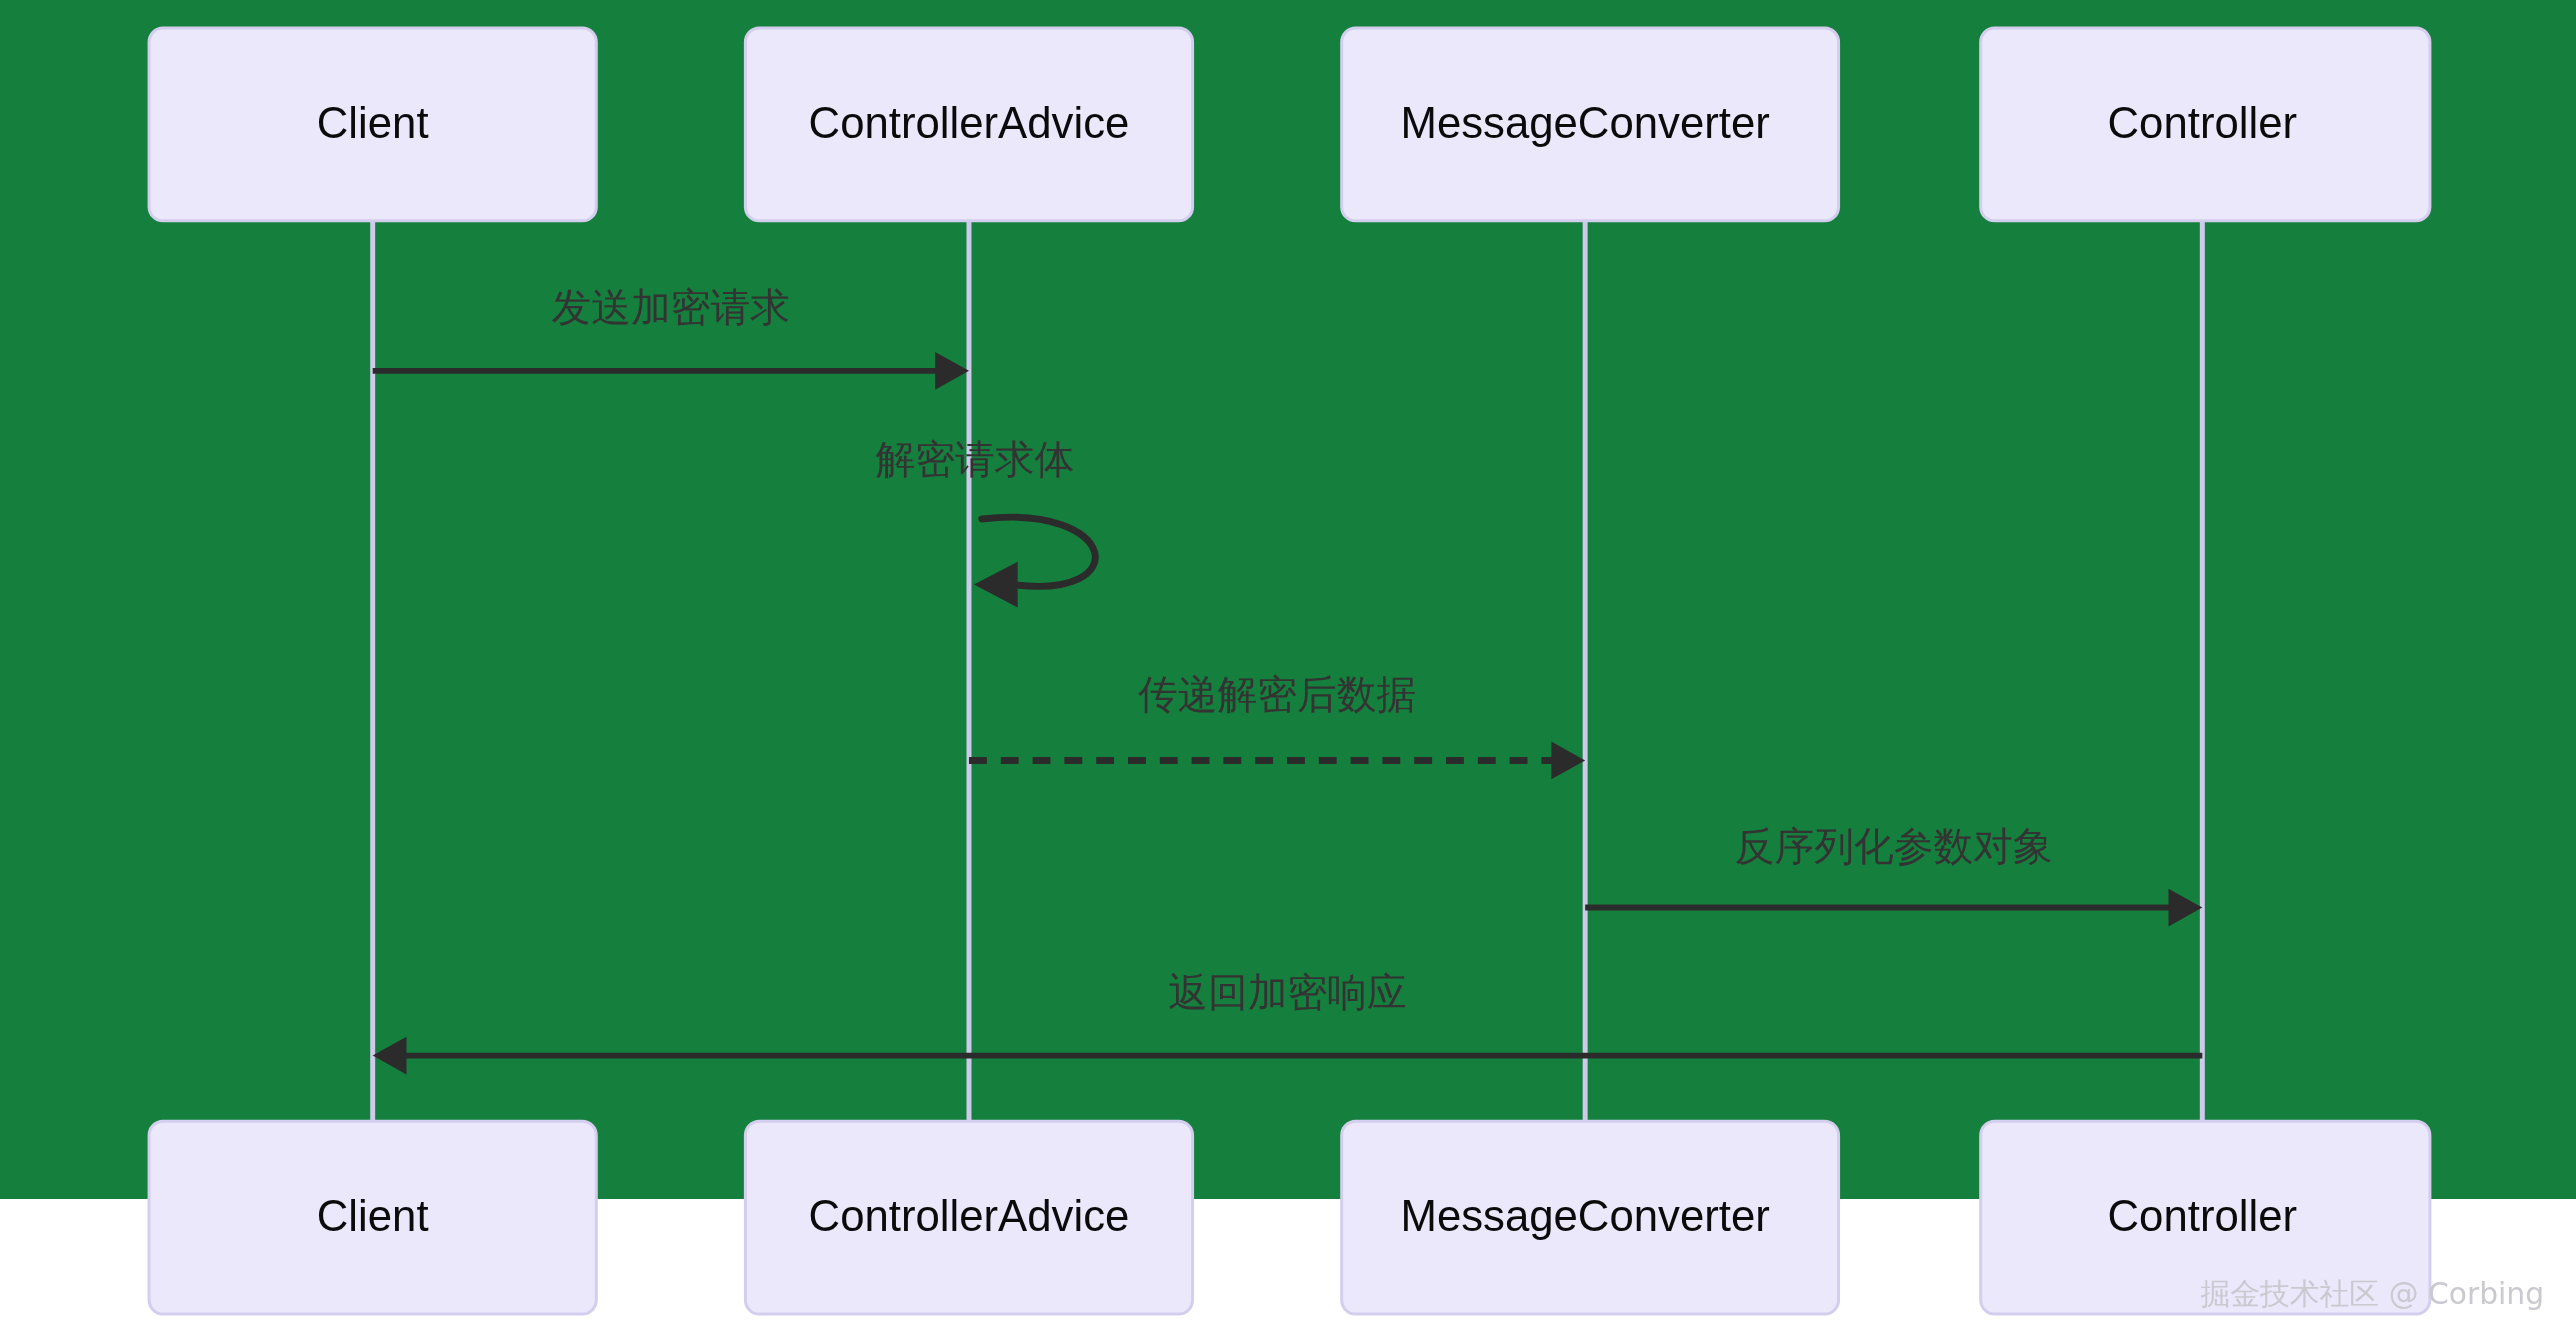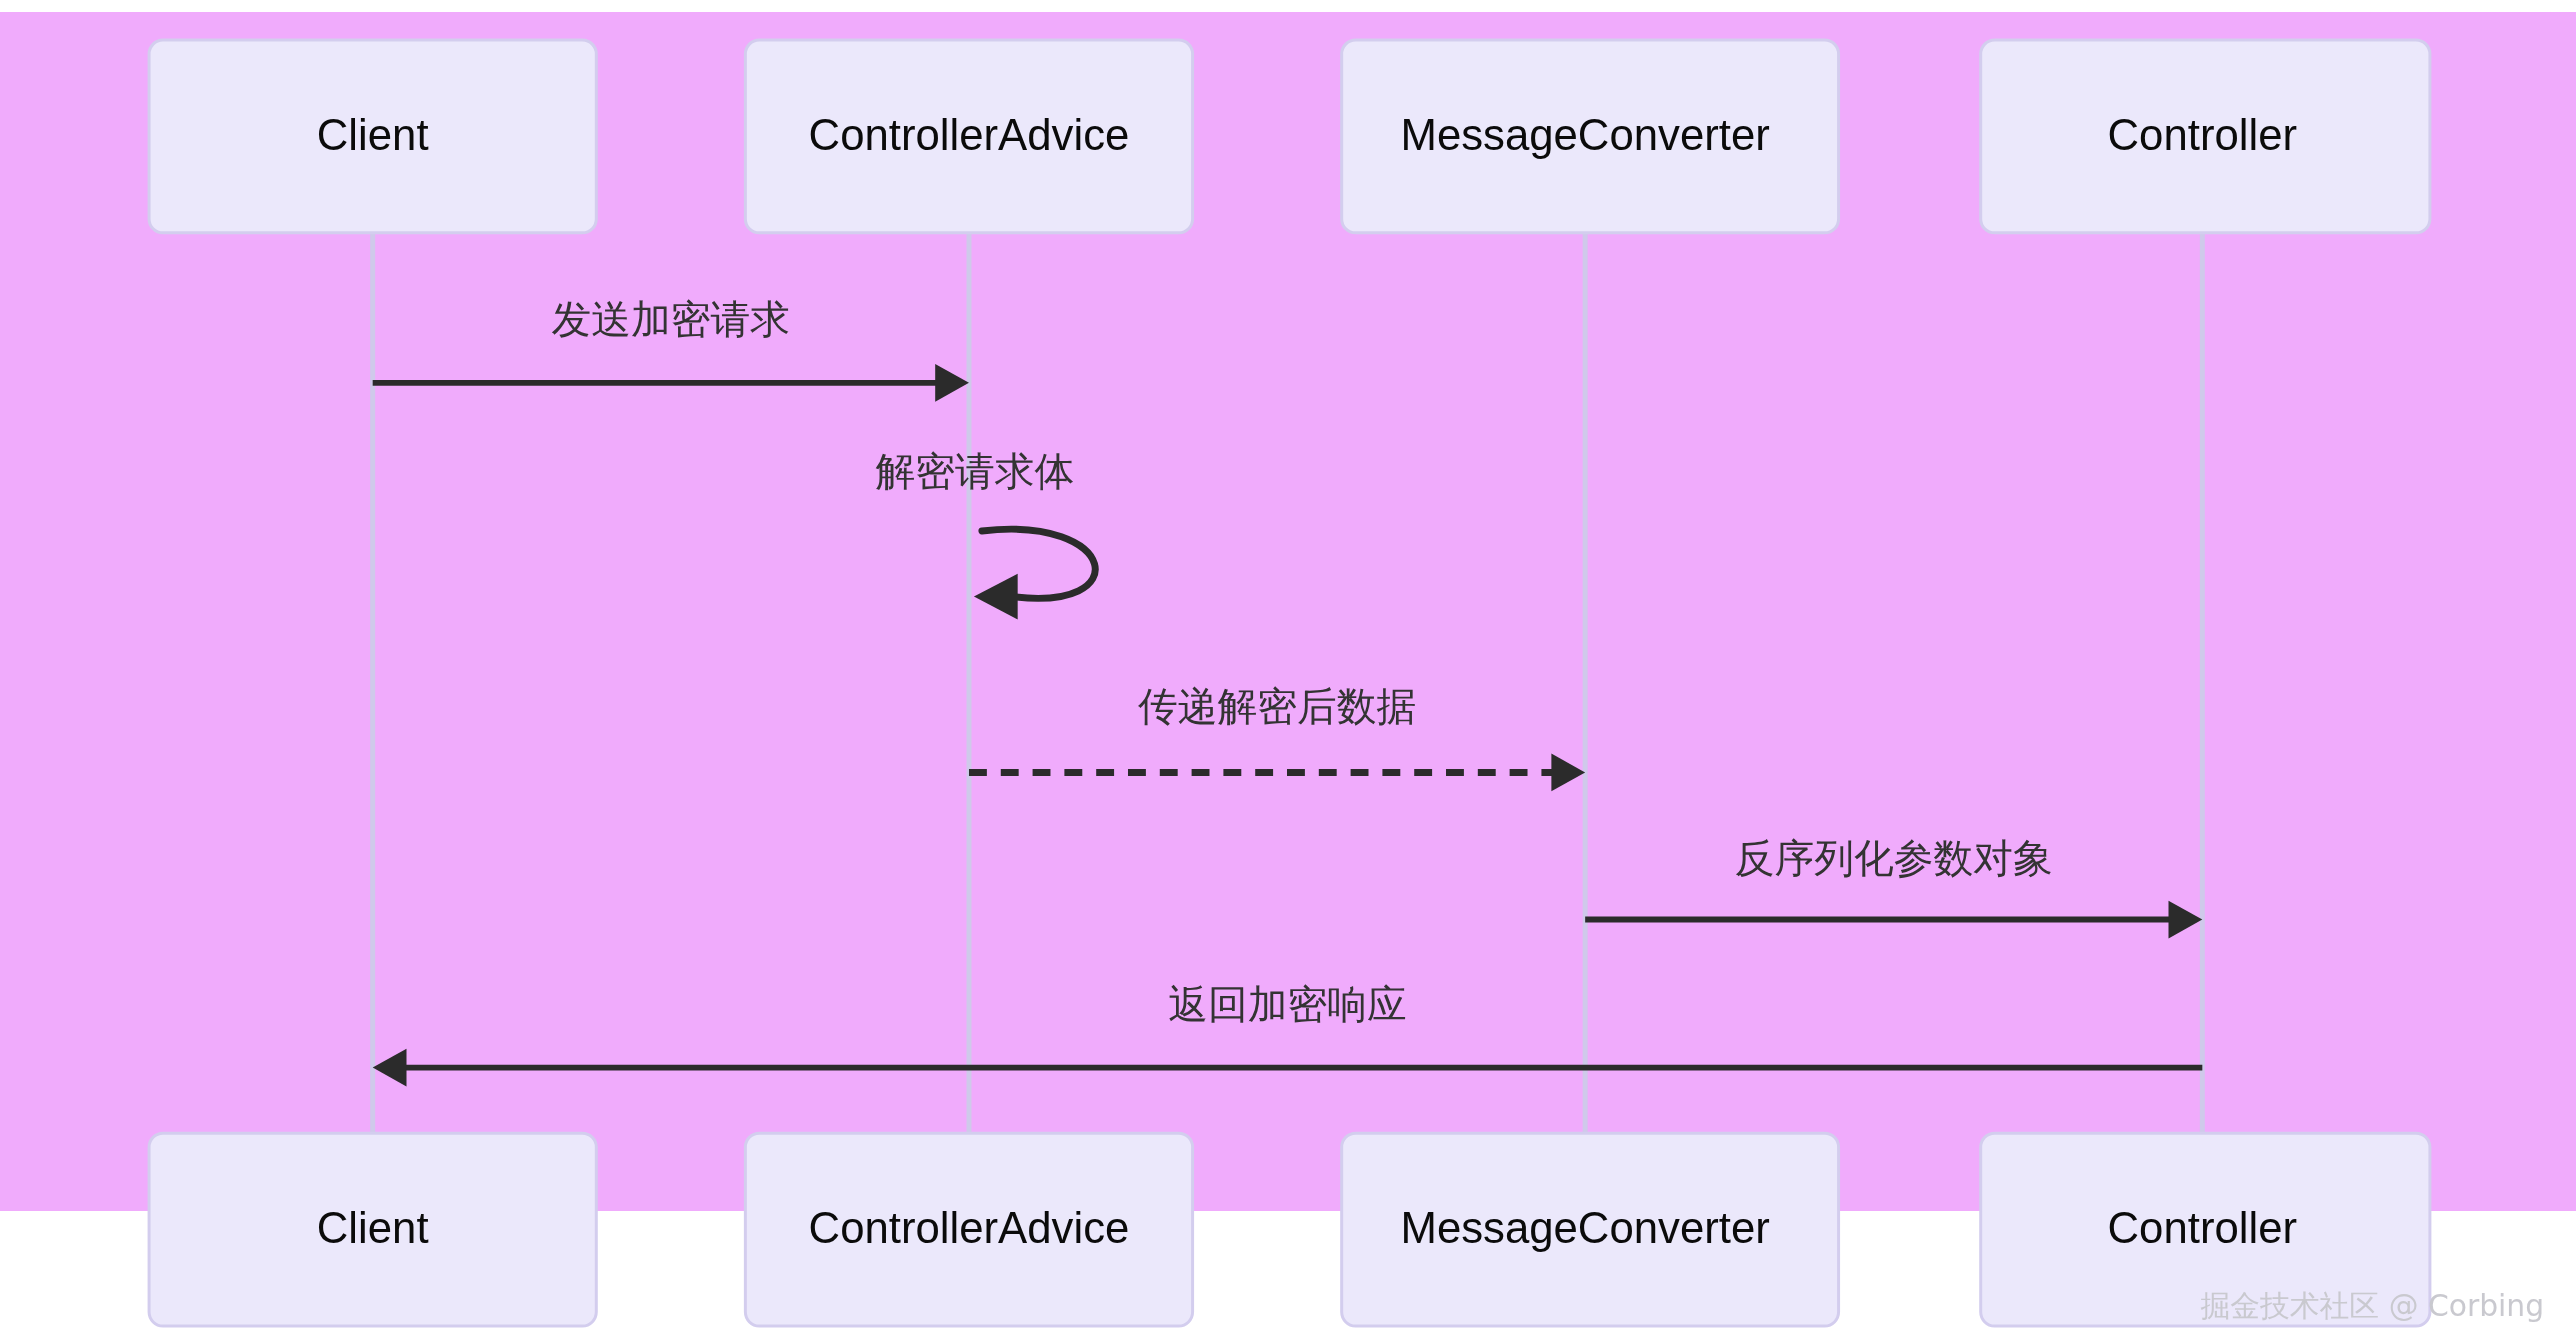--- a/index.html
+++ b/index.html
@@ -11,22 +11,21 @@
     width: 2576px;
     height: 1345px;
     font-family: "Liberation Sans", "DejaVu Sans", sans-serif;
     overflow: hidden;
     position: relative;
   }
   #diagram-root {
     position: relative;
     width: 2576px;
     height: 1199px;
-    background: #f0abfc;
-    margin-top: 12px;
+    background: #15803d;
   }
   #seq-svg {
     position: absolute;
     top: 0;
     left: 0;
     width: 2576px;
     height: 1345px;
   }
   .participant-label {
     font-size: 44px;

